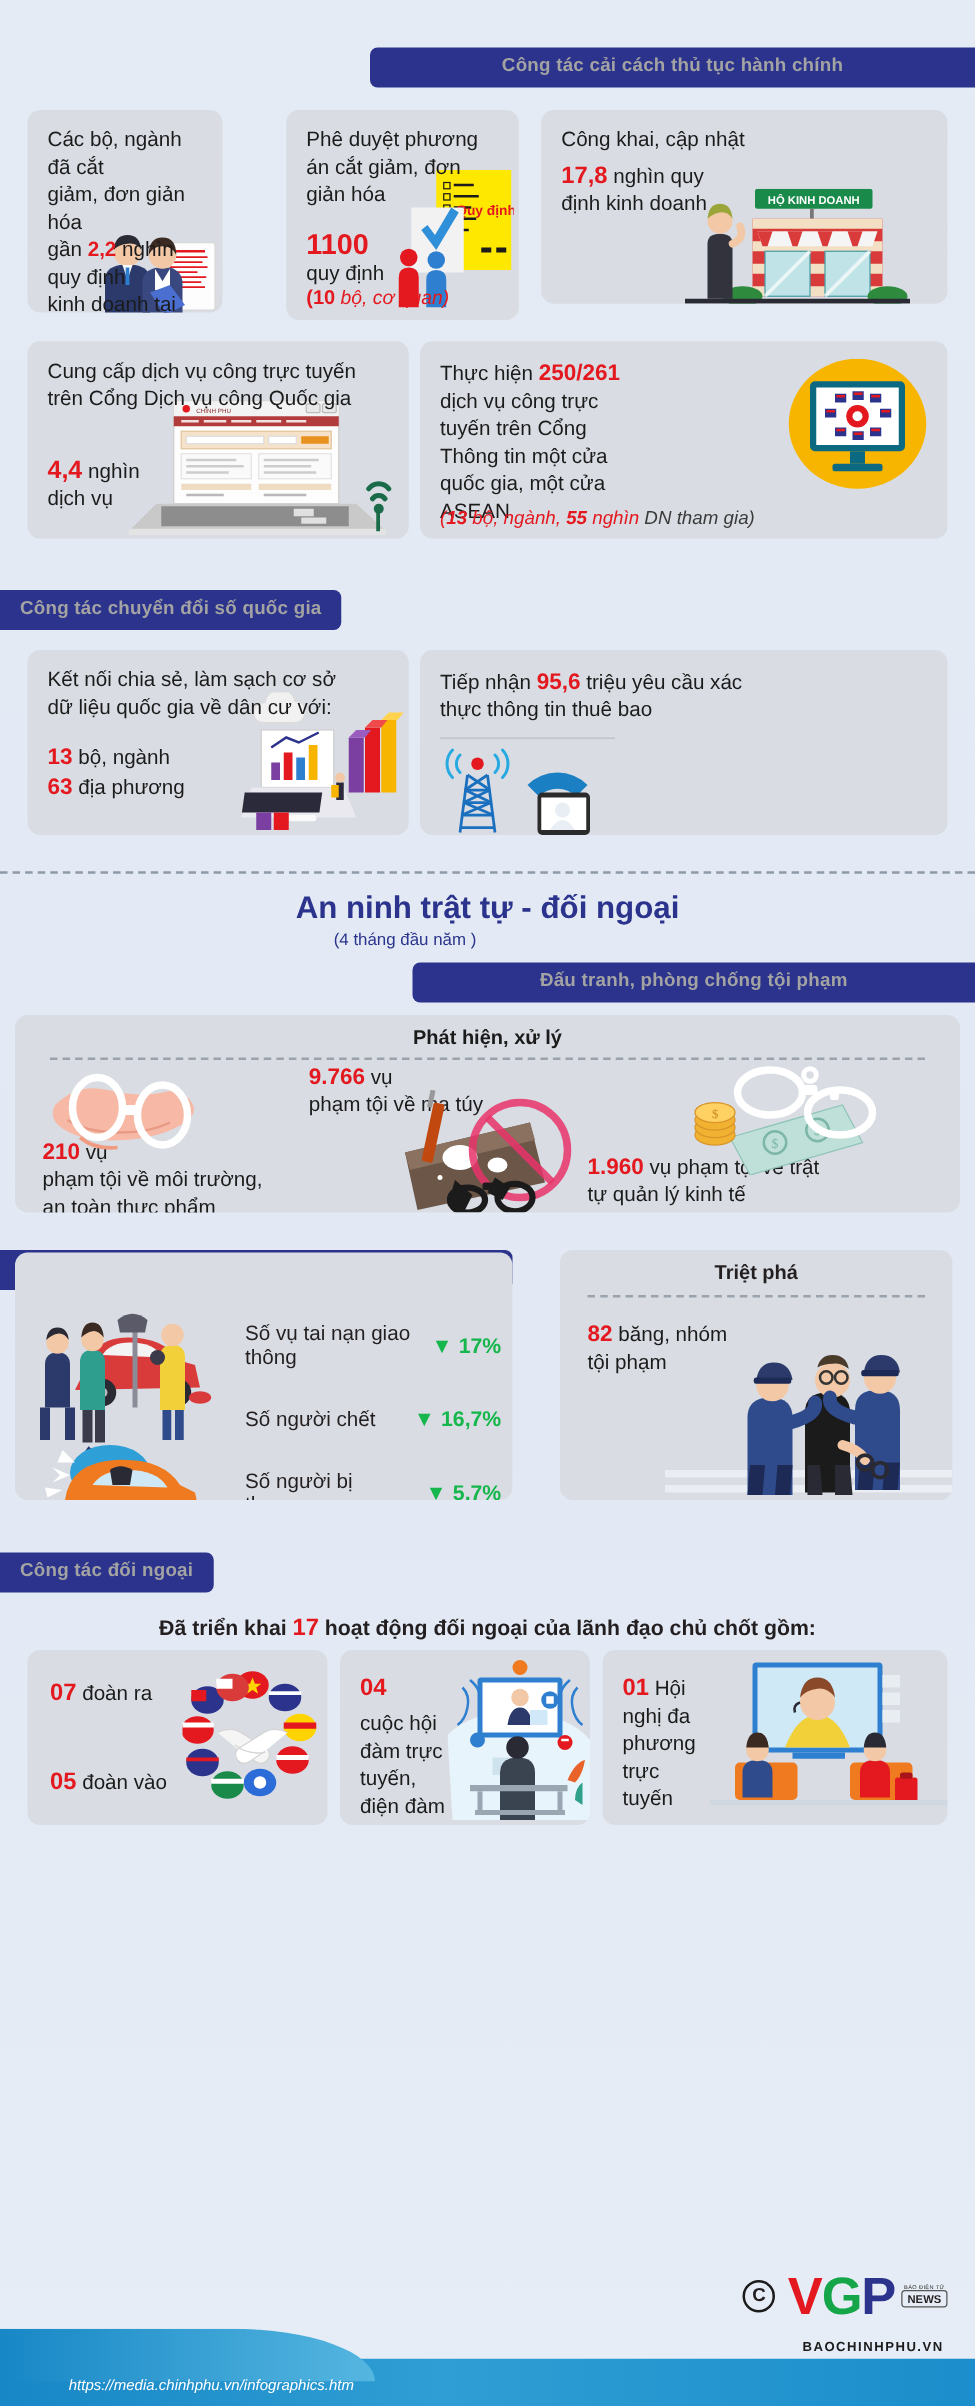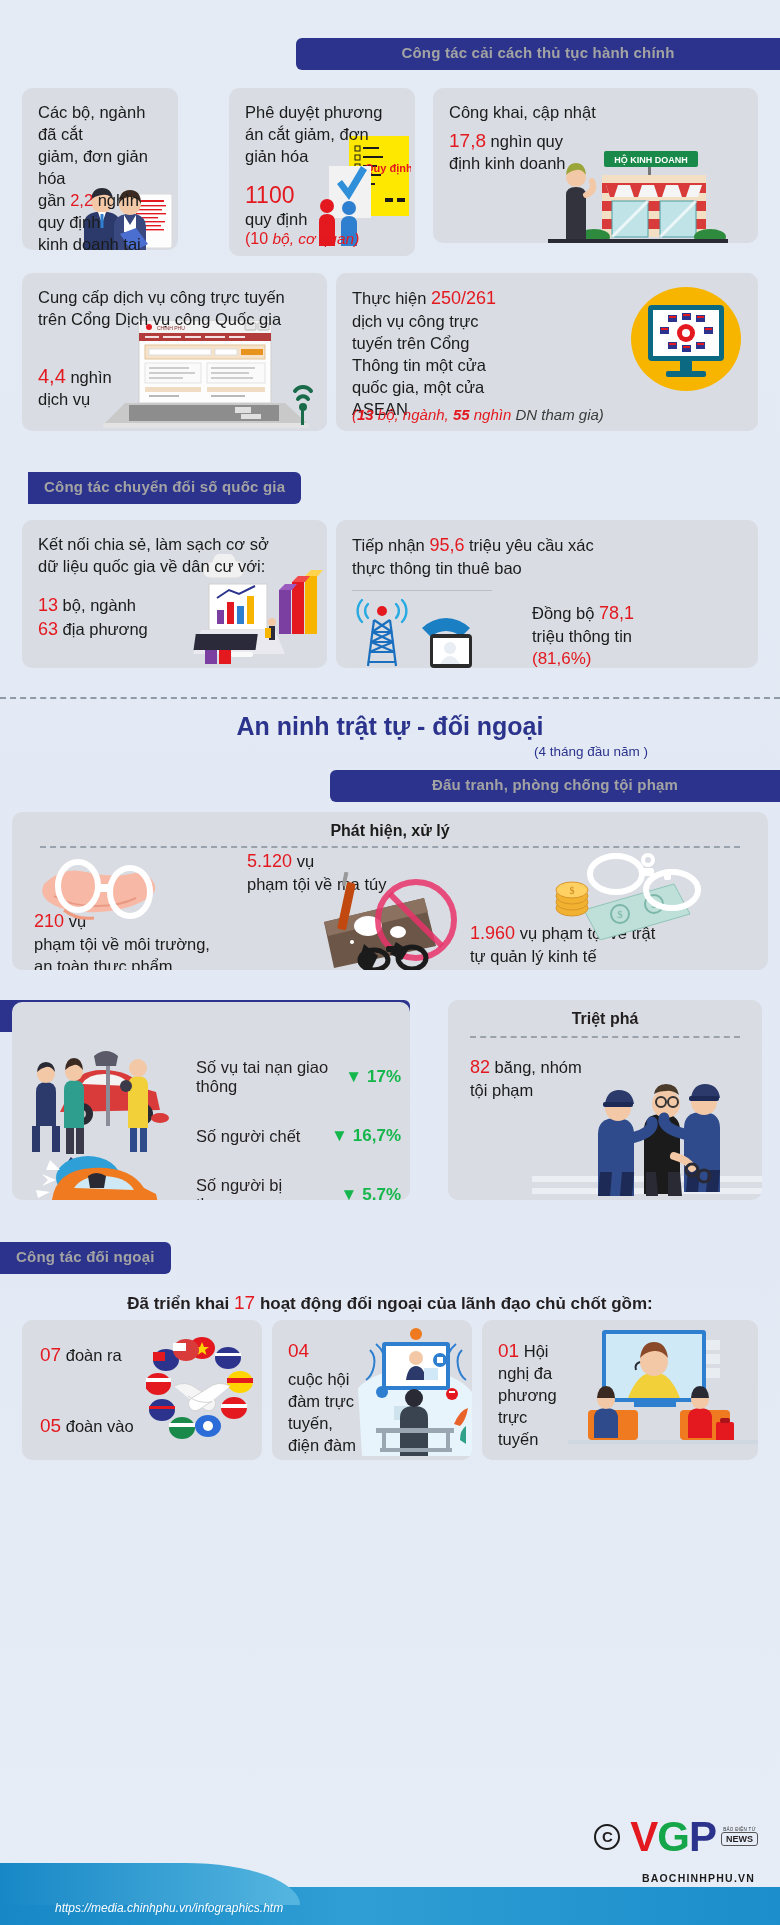--- a/index.html
+++ b/index.html
@@ -27,48 +27,48 @@
   }
   .band.right-full { border-top-right-radius: 0; border-bottom-right-radius: 0; }
   .band.left-full  { border-top-left-radius: 0;  border-bottom-left-radius: 0; }
   .card {
     background: #d9dde3;
     border-radius: 10px;
     position: relative;
     overflow: hidden;
   }
   .txt { font-size: 16.5px; line-height: 1.33; color: #1b1b1b; }
-  .red { color: #e4181f; font-weight: normal; }
+  .red { color: #e4181f; font-weight: bold; }
   .red-i { color: #e4181f; font-style: italic; }
   .dash {
     border-top: 2px dashed #9aa3ad;
     height: 0;
   }
 
   
   .s1-band { position: absolute; left: 296px; top: 38px; width: 484px; }
   .c1 { position: absolute; left: 22px;  top: 88px;  width: 156px; height: 162px; }
   .c2 { position: absolute; left: 229px; top: 88px;  width: 186px; height: 168px; }
   .c3 { position: absolute; left: 433px; top: 88px;  width: 325px; height: 155px; }
   .c4 { position: absolute; left: 22px;  top: 273px; width: 305px; height: 158px; }
   .c5 { position: absolute; left: 336px; top: 273px; width: 422px; height: 158px; }
 
   .pad { padding: 14px 16px; position: relative; z-index: 2; }
 
   
-  .s2-band { position: absolute; left: 0; top: 472px; margin-left: 28px; }
+  .s2-band { position: absolute; left: 0; top: 472px; }
   .c6 { position: absolute; left: 22px;  top: 520px; width: 305px; height: 148px; }
   .c7 { position: absolute; left: 336px; top: 520px; width: 422px; height: 148px; }
 
   .hr-sep { position: absolute; left: 0; top: 697px; width: 780px; border-top: 2px dashed #8e9aa8; }
 
   
   .bigtitle { position: absolute; left: 0; top: 712px; width: 780px; text-align: center;
               font-size: 25px; font-weight: bold; color: #2b338c; }
-  .bigsub   { position: absolute; left: 0; top: 744px; width: 648px; text-align: right;
+  .bigsub   { position: absolute; left: 0; top: 744px; width: 648px; text-align: center;
               font-size: 13.5px; color: #2b338c; }
 
   .s3-band { position: absolute; left: 330px; top: 770px; width: 450px; text-align: right; }
 
   
   .c8 { position: absolute; left: 12px; top: 812px; width: 756px; height: 158px; }
   .c8-title { text-align: center; font-weight: bold; font-size: 16px; padding-top: 10px; color:#1b1b1b;}
   .c8-dash { margin: 6px 28px 0; }
 
   
@@ -426,25 +426,20 @@
       </g>
       <g fill="#1b7fc4">
         <path d="M72 34 a34 34 0 0 1 48 0 l-9 9 a22 22 0 0 0 -30 0Z"></path>
         <path d="M86 48 a18 18 0 0 1 20 0 l-10 11Z"></path>
       </g>
       <rect x="80" y="40" width="42" height="34" rx="4" fill="#2b2b2b"></rect>
       <rect x="83" y="44" width="36" height="26" fill="#fff"></rect>
       <path d="M90 70 q10 -16 20 0Z" fill="#e8eef3"></path>
       <circle cx="100" cy="54" r="6" fill="#e8eef3"></circle>
     </svg>
-    <div style="position:absolute;left:196px;top:82px" class="txt">
-      <div><span>Đồng bộ </span><span class="red" style="font-size:18px">78,1</span></div>
-      <div>triệu thông tin</div>
-      <div class="red" style="font-size:17px">(81,6%)</div>
-    </div>
   </div>
 
   <div class="hr-sep"></div>
 
   <div class="bigtitle">An ninh trật tự - đối ngoại</div>
   <div class="bigsub">(4 tháng đầu năm )</div>
 
   <div class="band right-full s3-band" style="text-align:center">Đấu tranh, phòng chống tội phạm</div>
 
   <div class="card c8">
@@ -499,21 +494,21 @@
       <circle cx="100" cy="8" r="5" fill="none" stroke="#fff" stroke-width="4"></circle>
     </svg>
 
     <div style="position:absolute;left:22px;top:98px" class="txt">
       <div><span class="red" style="font-size:18px">210</span><span> vụ</span></div>
       <div>phạm tội về môi trường,</div>
       <div>an toàn thực phẩm</div>
     </div>
 
     <div style="position:absolute;left:235px;top:38px" class="txt">
-      <div><span class="red" style="font-size:18px">5.120</span><span> vụ</span></div>
+      <div><span class="red" style="font-size:18px">9.766</span><span> vụ</span></div>
       <div>phạm tội về ma túy</div>
     </div>
 
     <div style="position:absolute;left:458px;top:110px" class="txt">
       <div><span class="red" style="font-size:18px">1.960</span><span> vụ phạm tội về trật</span></div>
       <div>tự quản lý kinh tế</div>
     </div>
   </div>
 
   <div class="band left-full s4-band" style="text-align:center">Tai nạn giao thông</div>

